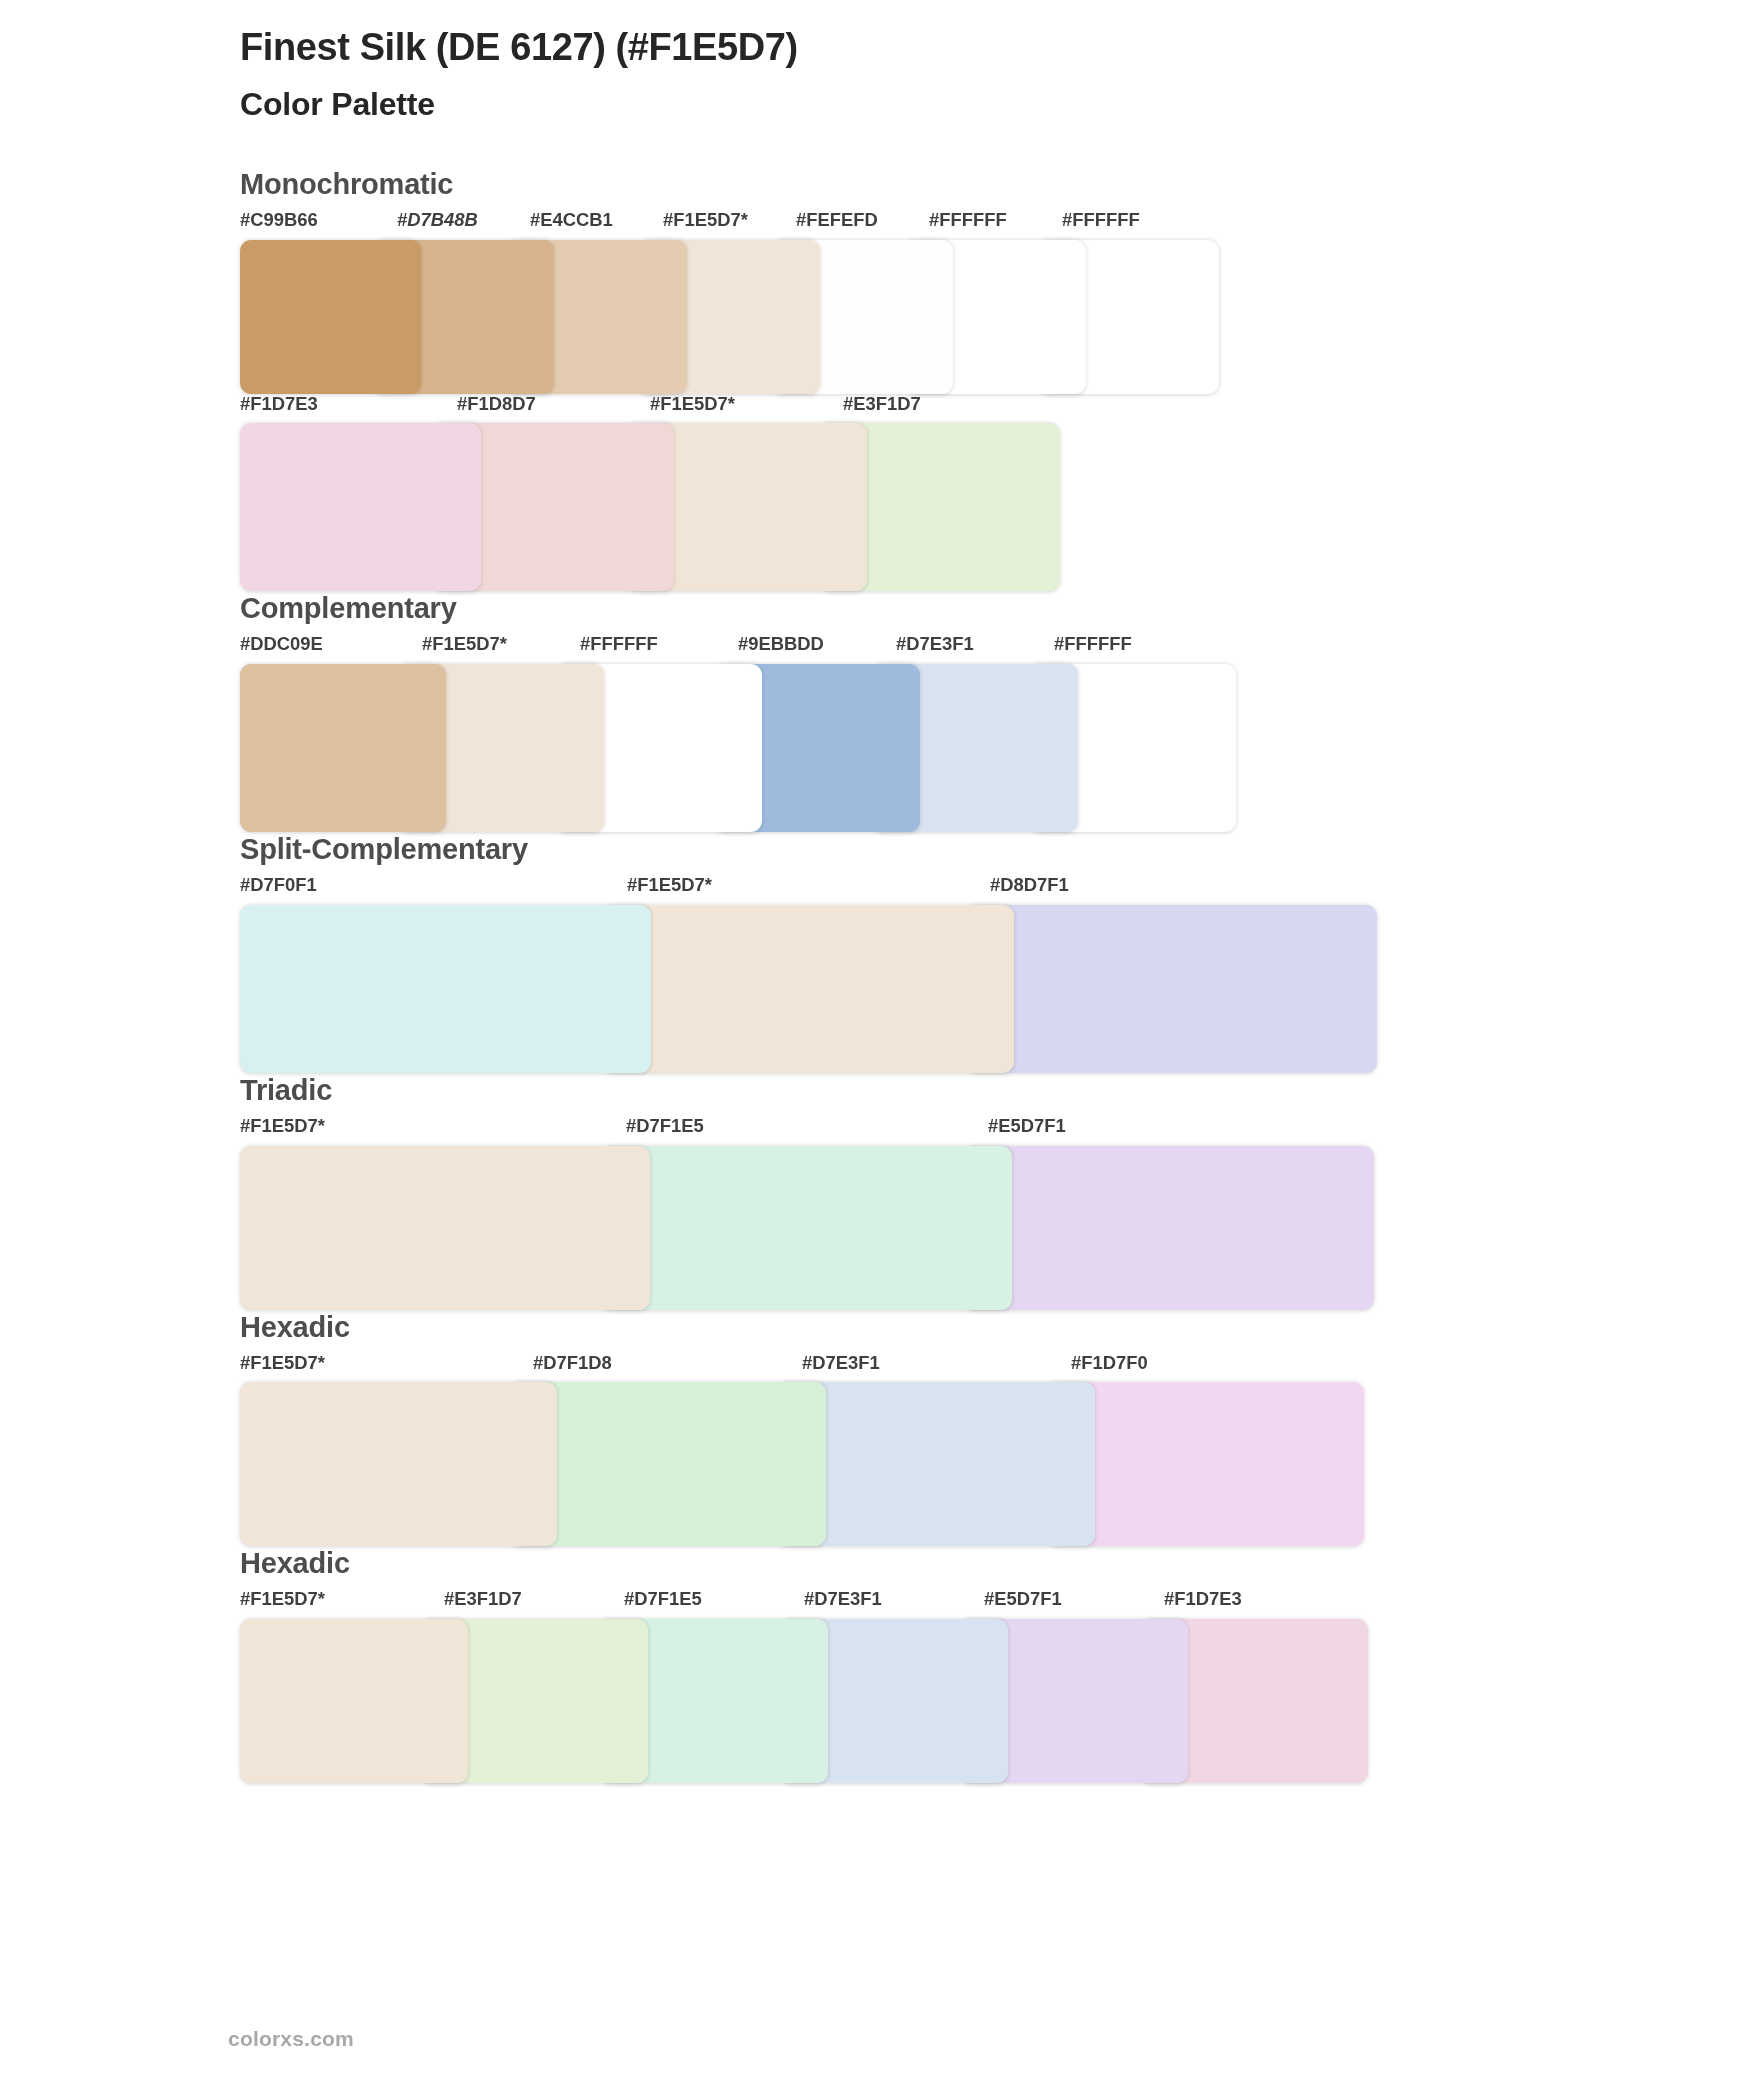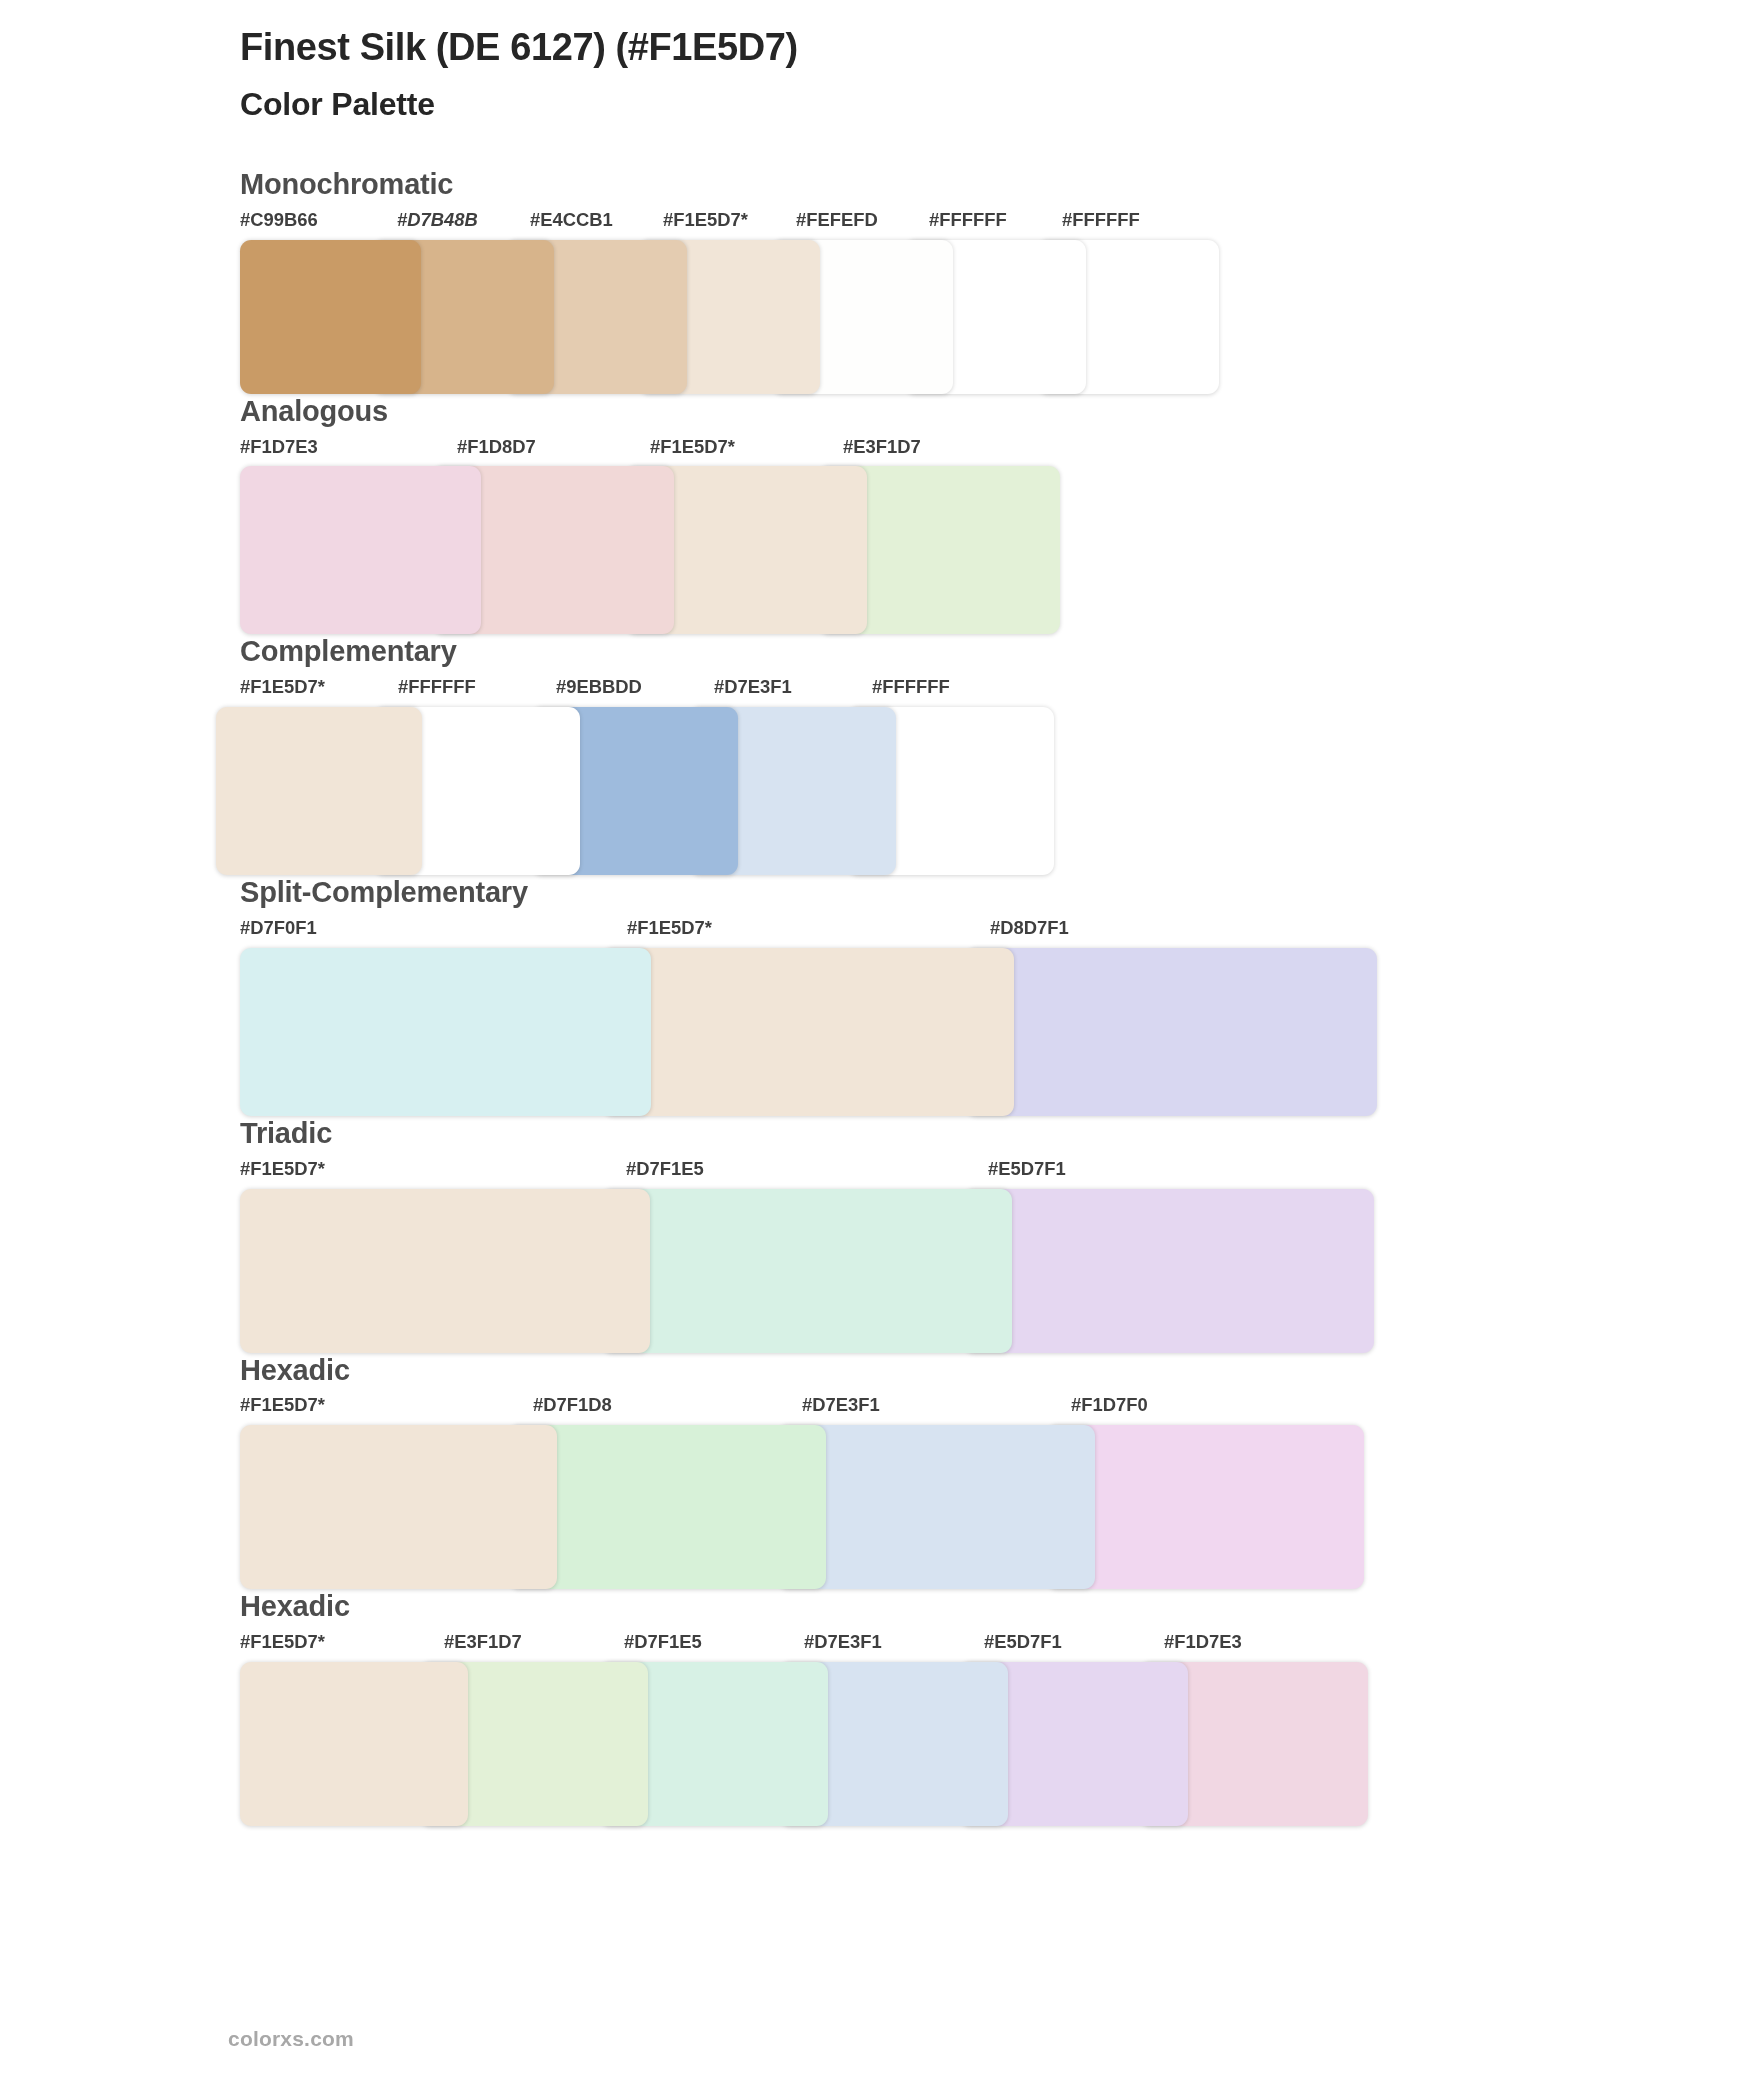--- a/index.html
+++ b/index.html
@@ -158,21 +158,20 @@
             <div class="swatch-label" style="padding-left: 24px;">#FFFFFF</div>
             <div class="swatch-chip" style="width: 181px; height: 154px; background: rgb(255, 255, 255);"></div>
           </div>
           <div class="swatch" style="width: 157px; margin-left: -24px;">
             <div class="swatch-label" style="padding-left: 24px;">#FFFFFF</div>
             <div class="swatch-chip" style="width: 181px; height: 154px; background: rgb(255, 255, 255);"></div>
           </div>
         </div>
       </div>
       <div class="section">
-        <div class="section-title">Analogous</div>
         <div class="swatch-row">
           <div class="swatch" style="width: 217px;">
             <div class="swatch-label" style="padding-left: 0px;">#F1D7E3</div>
             <div class="swatch-chip" style="width: 241px; height: 168px; background: rgb(241, 215, 227);"></div>
           </div>
           <div class="swatch" style="width: 217px; margin-left: -24px;">
             <div class="swatch-label" style="padding-left: 24px;">#F1D8D7</div>
             <div class="swatch-chip" style="width: 241px; height: 168px; background: rgb(241, 216, 215);"></div>
           </div>
           <div class="swatch" style="width: 217px; margin-left: -24px;">
@@ -181,20 +180,24 @@
           </div>
           <div class="swatch" style="width: 217px; margin-left: -24px;">
             <div class="swatch-label" style="padding-left: 24px;">#E3F1D7</div>
             <div class="swatch-chip" style="width: 241px; height: 168px; background: rgb(227, 241, 215);"></div>
           </div>
         </div>
       </div>
       <div class="section">
         <div class="section-title">Complementary</div>
         <div class="swatch-row">
+          <div class="swatch" style="width: 182px;">
+            <div class="swatch-label" style="padding-left: 0px;">#DDC09E</div>
+            <div class="swatch-chip" style="width: 206px; height: 168px; background: rgb(221, 192, 158);"></div>
+          </div>
           <div class="swatch" style="width: 182px; margin-left: -24px;">
             <div class="swatch-label" style="padding-left: 24px;">#F1E5D7*</div>
             <div class="swatch-chip" style="width: 206px; height: 168px; background: rgb(241, 229, 215);"></div>
           </div>
           <div class="swatch" style="width: 182px; margin-left: -24px;">
             <div class="swatch-label" style="padding-left: 24px;">#FFFFFF</div>
             <div class="swatch-chip" style="width: 206px; height: 168px; background: rgb(255, 255, 255);"></div>
           </div>
           <div class="swatch" style="width: 182px; margin-left: -24px;">
             <div class="swatch-label" style="padding-left: 24px;">#9EBBDD</div>

